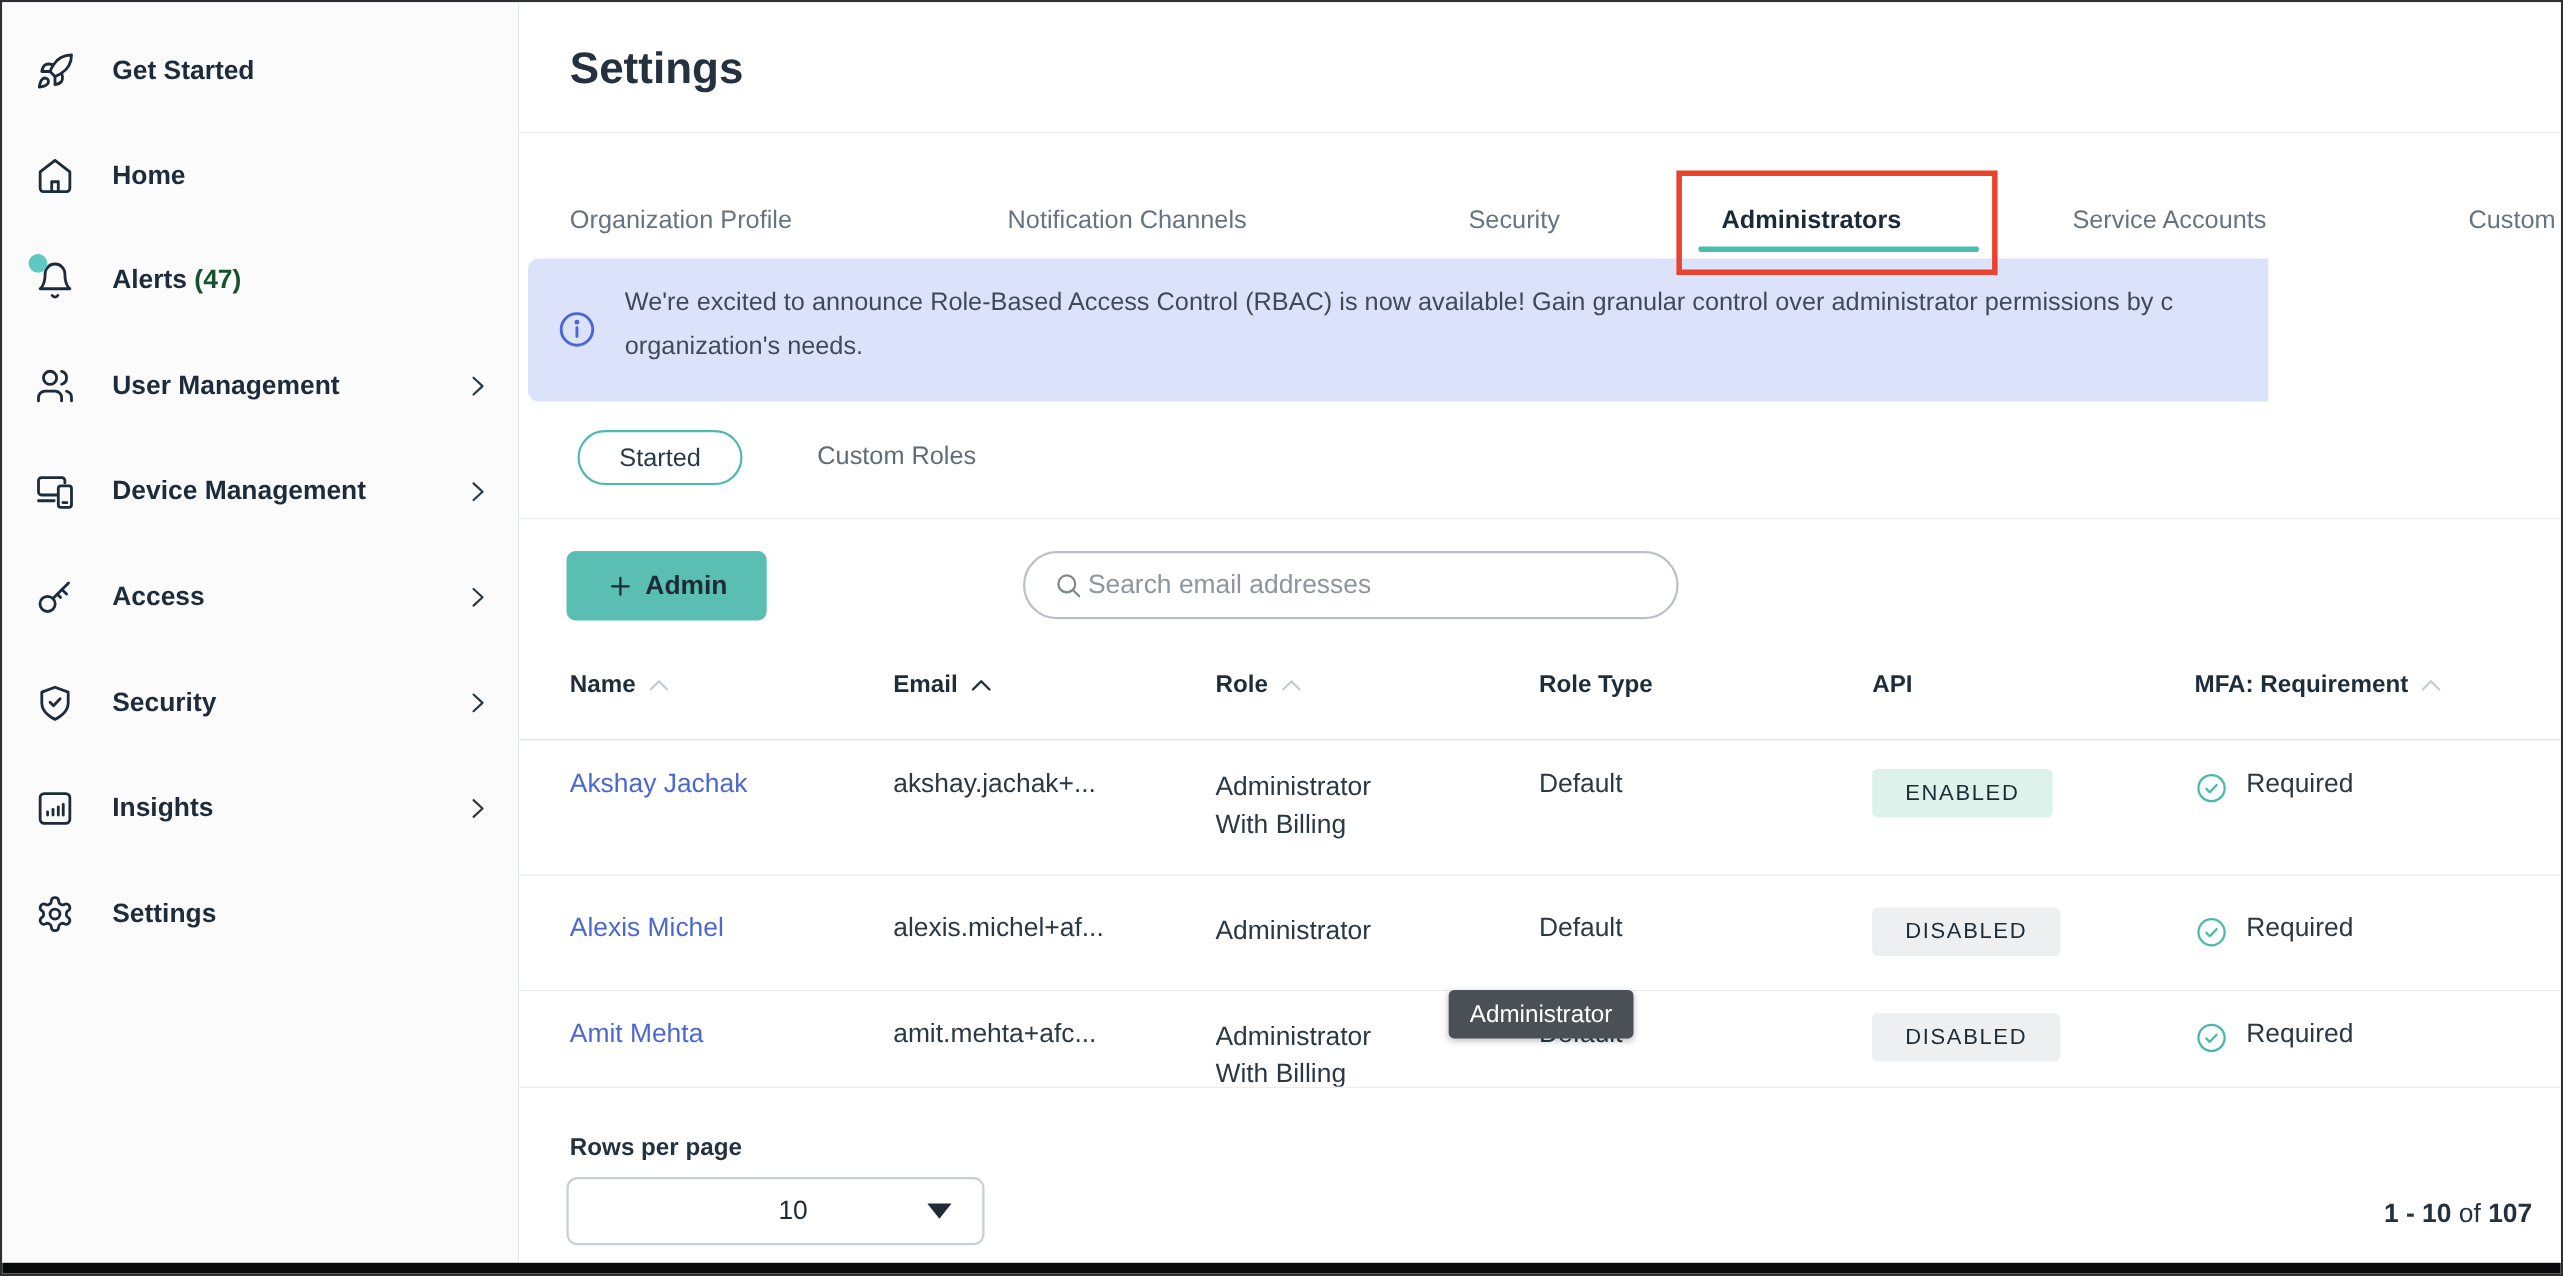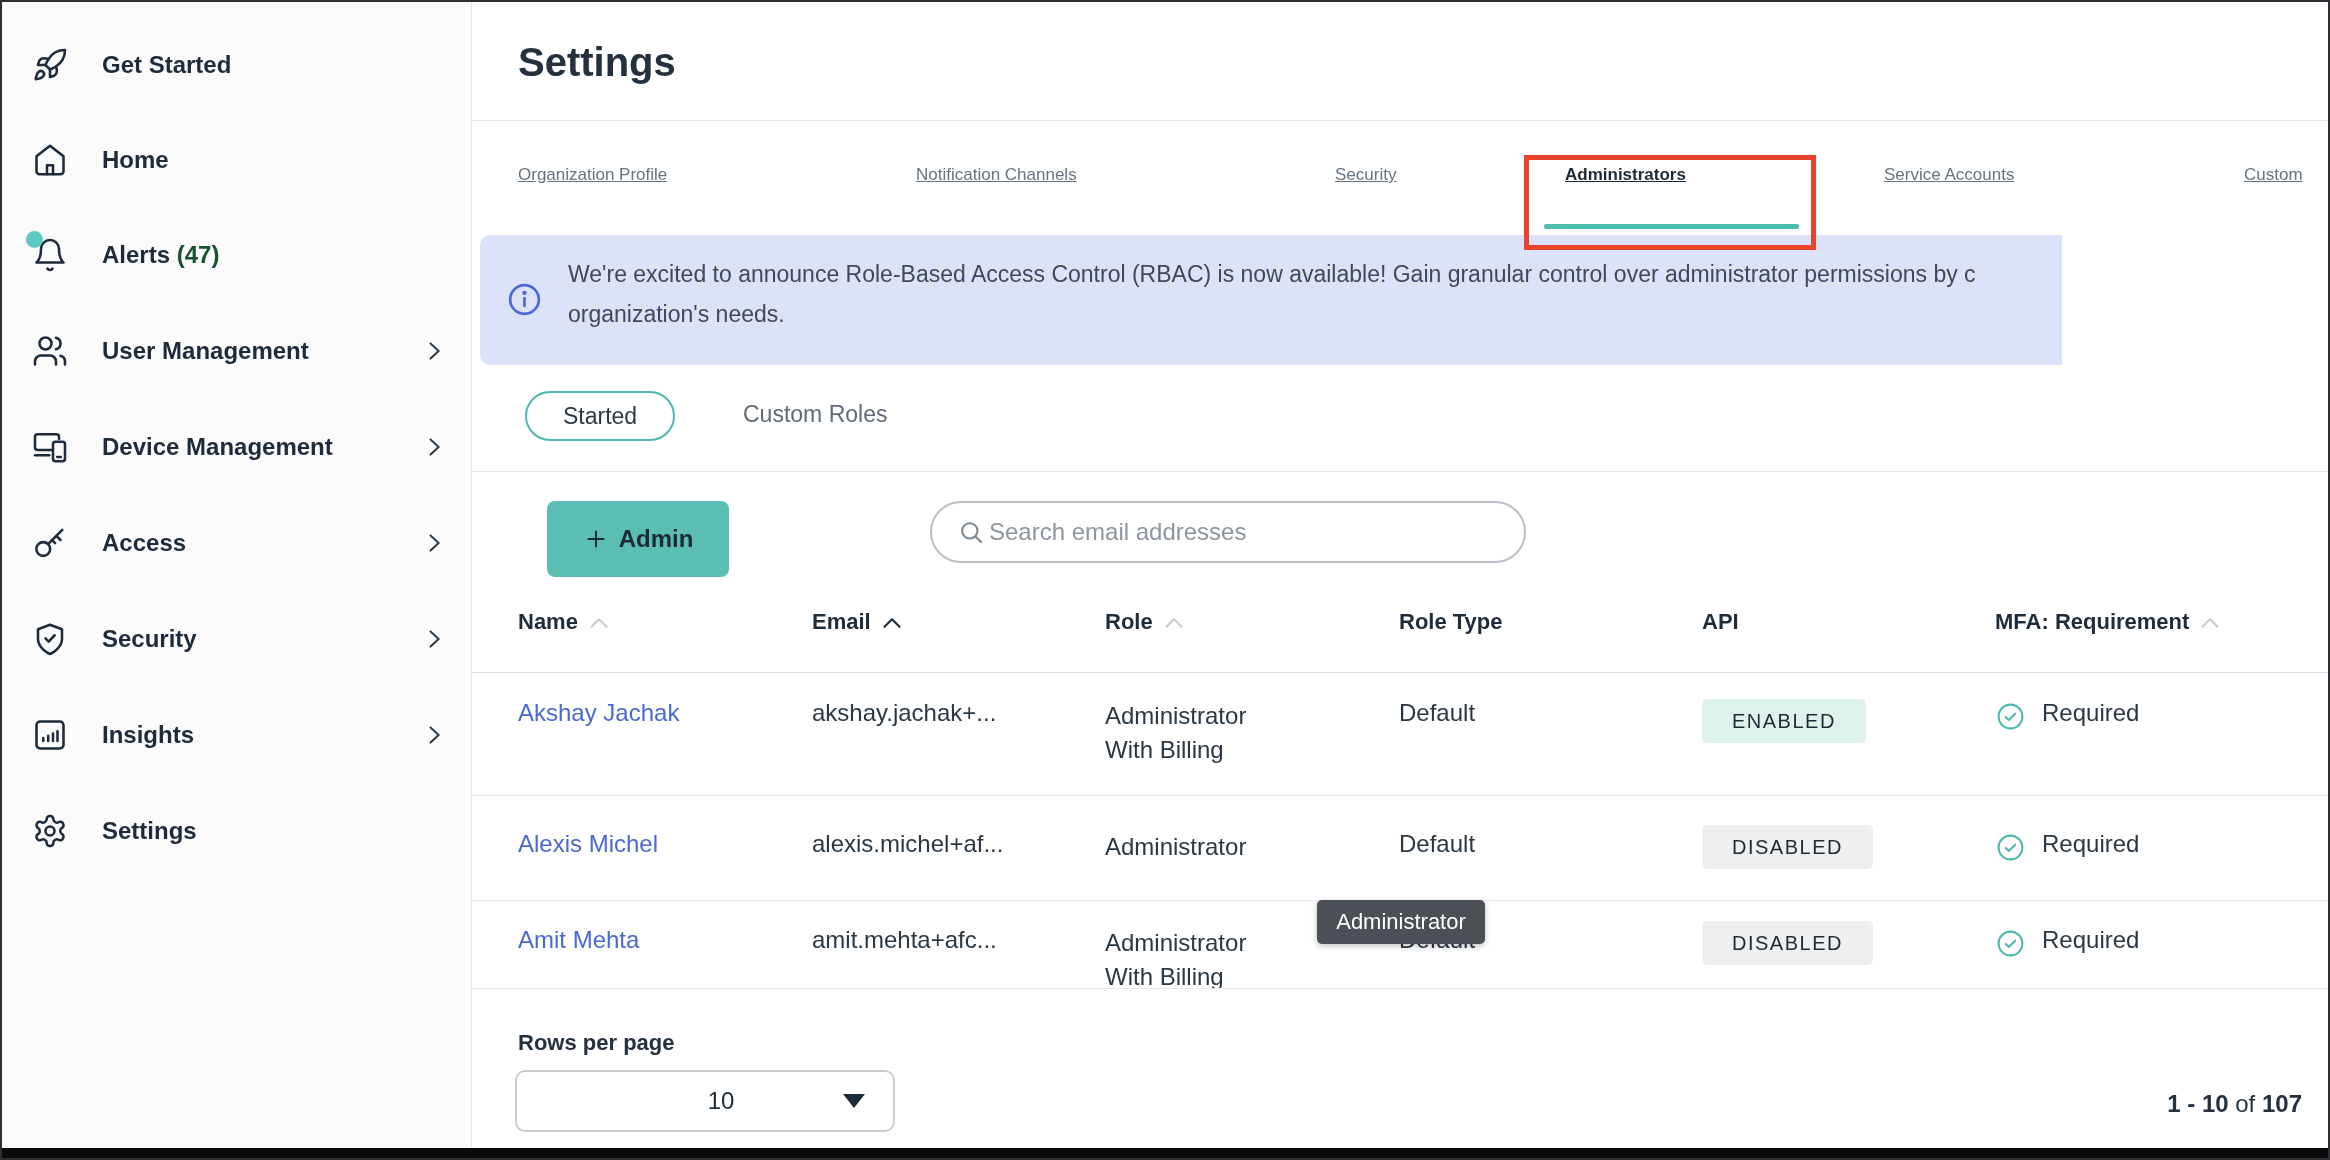--- a/index.html
+++ b/index.html
@@ -16,34 +16,34 @@
   .side-chevron { position:absolute; left:418px; top:18px; width:28px; height:28px; }
   .alert-dot { position:absolute; left:24px; top:8px; width:17px; height:17px; border-radius:50%; background:#5ec9c3; }
 
   
   #main { position:absolute; left:470px; top:0; width:1858px; height:1146px; background:#fff; overflow:hidden; }
   .abs { position:absolute; }
 
   #page-title { left:46px; top:38px; font-size:40px; font-weight:700; color:#25313e; }
   #title-divider { left:0; top:118px; width:1858px; height:1px; background:#e7e7e7; }
 
-  .tab { top:163px; font-size:17px; font-weight:500; color:#67737f; white-space:nowrap; cursor:pointer;text-decoration:underline; }
+  .tab { top:184px; font-size:23px; font-weight:500; color:#67737f; white-space:nowrap; cursor:pointer; }
   .tab.active { font-weight:700; color:#1c2936; }
   #tab-underline { left:1072px; top:222px; width:255px; height:5px; background:#4cbcb0; border-radius:2px; }
   #red-box { left:1052px; top:153px; width:292px; height:95px; border:5px solid #e8432c; z-index:5; }
 
   #banner { left:8px; top:233px; width:1582px; height:130px; background:#dbe2fa; border-radius:10px 0 0 10px; overflow:hidden; }
   #banner-icon { position:absolute; left:26px; top:46px; width:37px; height:37px; }
   .banner-line { position:absolute; left:88px; font-size:23px; color:#3e4a58; white-space:nowrap; }
 
   #admins-pill { left:53px; top:389px; height:50px; padding:0 36px; border:2px solid #4db9ae; border-radius:25px; background:#fff; display:flex; align-items:center; font-size:23px; color:#2b3945; cursor:pointer; }
   #custom-roles { left:271px; top:399px; font-size:23px; color:#5f6b76; cursor:pointer; }
   #pill-divider { left:0; top:469px; width:1858px; height:1px; background:#e5e7e9; }
 
-  #add-admin-btn { left:43px; top:499px; width:182px; height:76px; background:#5abfb2; border-radius:8px; display:flex; align-items:center; justify-content:center; gap:10px; cursor:pointer;margin-left:32px; }
+  #add-admin-btn { left:43px; top:499px; width:182px; height:63px; background:#5abfb2; border-radius:8px; display:flex; align-items:center; justify-content:center; gap:10px; cursor:pointer; }
   #add-admin-btn span { font-size:24px; font-weight:700; color:#1d2b36; }
   #search-box { left:458px; top:499px; width:596px; height:62px; border:2px solid #b9c0c7; border-radius:31px; display:flex; align-items:center; }
   #search-box svg { margin-left:26px; }
   #search-input { border:none; outline:none; background:transparent; margin-left:4px; width:480px; font-size:24px; color:#2b3844; font-family:"Liberation Sans",sans-serif; }
   #search-input::placeholder { color:#8d959f; }
 
   .col-head { top:607px; font-size:22px; font-weight:700; color:#1f2d3a; white-space:nowrap; display:flex; align-items:center; gap:10px; cursor:pointer; }
   .caret svg { width:22px; height:15px; display:block; }
   #head-divider { left:0; top:670px; width:1858px; height:1px; background:#d9dce0; }
   .row-divider { left:0; width:1858px; height:1px; background:#e8eaec; }

